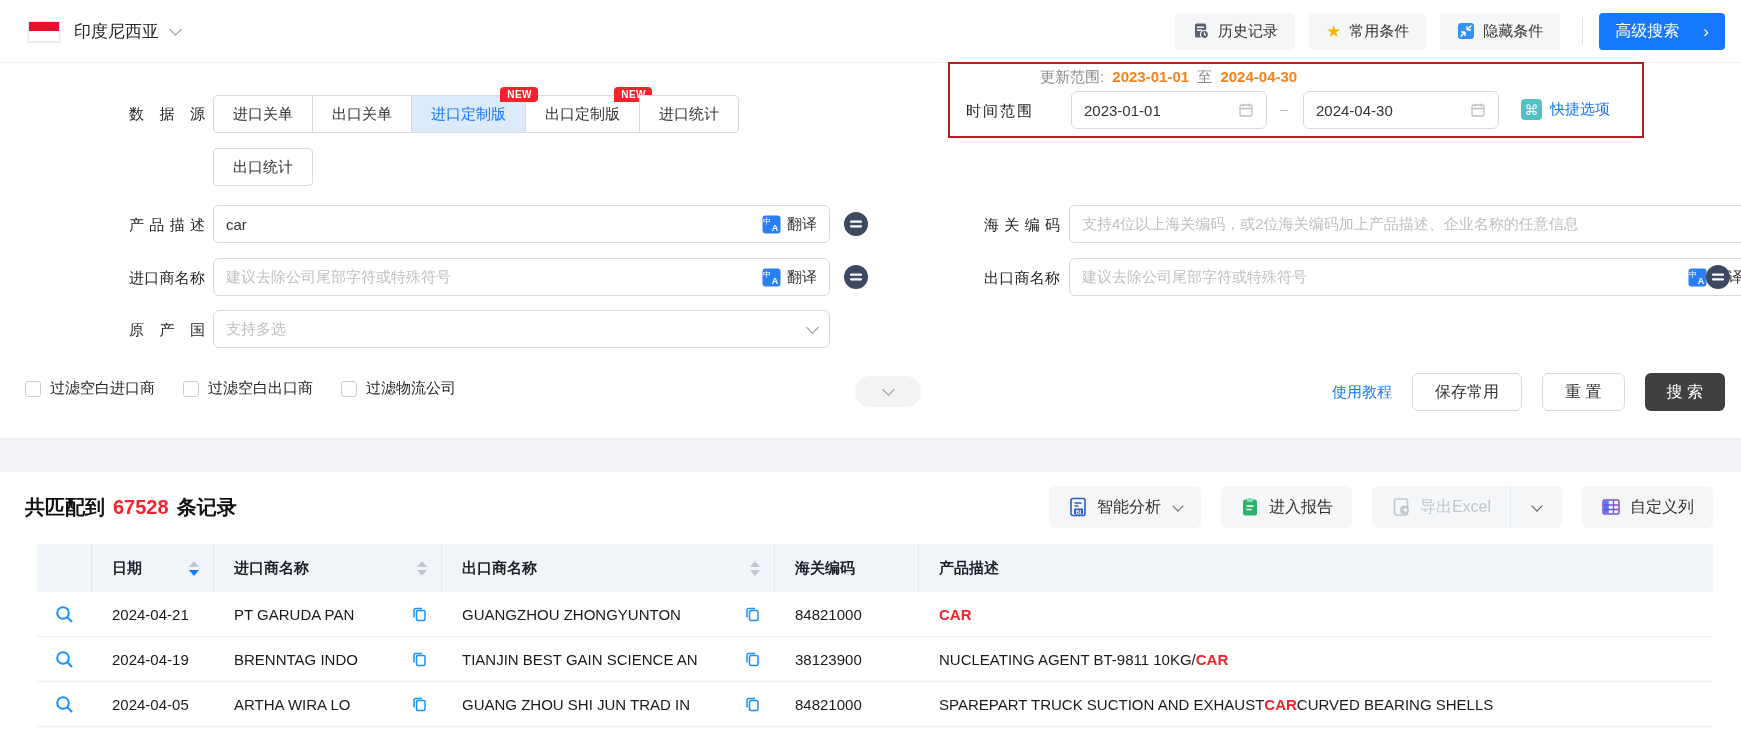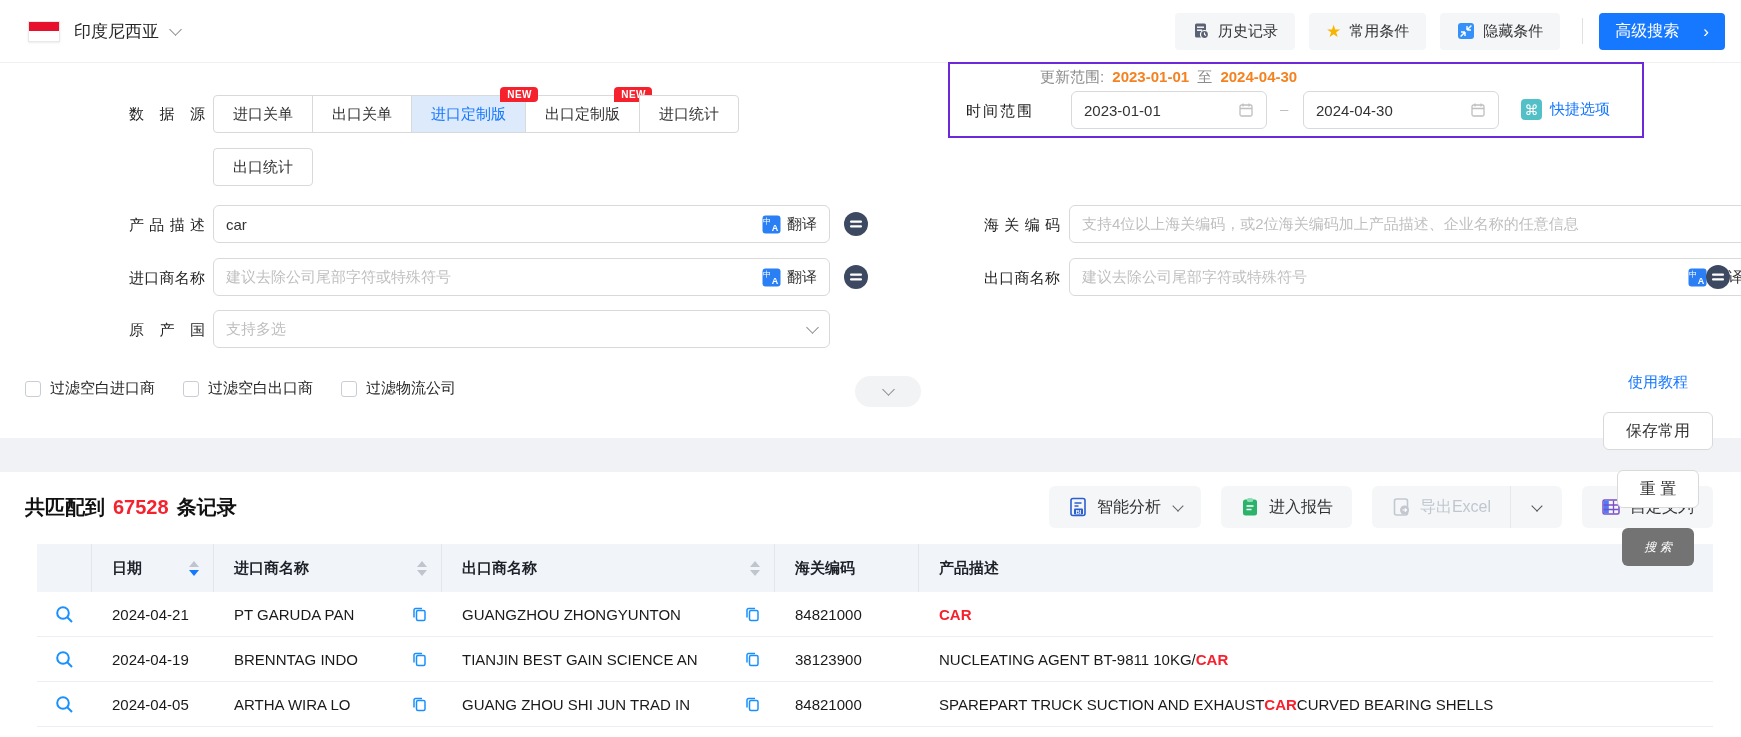--- a/index.html
+++ b/index.html
@@ -36,21 +36,21 @@
   .tab { position:relative; height:38px; padding:0 19px; display:flex; align-items:center;
     border:1px solid #d9d9d9; background:#fff; font-size:15px; color:#333; margin-left:-1px; cursor:pointer; }
   .tab:first-child { margin-left:0; border-radius:4px 0 0 4px; }
   .tabs .tab:last-child { border-radius:0 4px 4px 0; }
   .tabs2 .tab { border-radius:4px; }
   .tab.active { background:#dceafb; color:#1677ff; border-color:#d9d9d9; z-index:1; }
   .badge { position:absolute; top:-9px; right:-13px; background:#f5222d; color:#fff;
     font-size:10px; font-weight:bold; padding:2px 6px 2px 7px; border-radius:4px 4px 4px 0; letter-spacing:.5px; }
 
   .redbox { position:absolute; left:948px; top:-1px; width:696px; height:76px;
-    border:2px solid #6d28d9; z-index:2; background:#fff; }
+    border:2px solid #b91c1c; z-index:2; background:#fff; }
   .update-line { position:absolute; left:90px; top:4px; font-size:15px; color:#8c8c8c; white-space:nowrap; }
   .update-line b { color:#f58220; font-weight:bold; margin:0 4px; }
   .time-label { position:absolute; left:16px; top:38px; width:66px; font-size:15px; color:#1f1f1f;
     text-align:justify; text-align-last:justify; }
   .date-input { position:absolute; top:27px; width:196px; height:38px; border:1px solid #d9d9d9;
     border-radius:6px; display:flex; align-items:center; padding:0 12px; font-size:15px; color:#333;
     background:#fff; cursor:pointer; }
   .date-input .cal { margin-left:auto; }
   .date-dash { position:absolute; left:330px; top:36px; color:#bfbfbf; font-size:15px; }
   .quick { position:absolute; left:571px; top:35px; display:flex; align-items:center; gap:8px; cursor:pointer; }
@@ -68,26 +68,26 @@
   .input .chev-in { margin-left:auto; margin-top:-4px; }
 
   .cb-row { position:absolute; left:25px; top:316px; display:flex; gap:28px; }
   .cb { display:flex; align-items:center; gap:9px; font-size:15px; color:#262626; cursor:pointer; }
   .cb .box { width:16px; height:16px; border:1px solid #c9ced6; border-radius:3px; background:#fff; }
 
   .collapse-pill { position:absolute; left:855px; top:313px; width:66px; height:31px; background:#f2f3f5;
     border-radius:16px; display:flex; align-items:center; justify-content:center; cursor:pointer; }
   .collapse-pill .chev { margin-top:-4px; border-color:#8c8c8c; }
 
-  .form-actions { position:absolute; right:28px; top:310px; display:flex; align-items:center; gap:20px;flex-direction:column; }
+  .form-actions { position:absolute; right:16px; top:310px; display:flex; align-items:center; gap:20px; }
   .link { color:#1677ff; font-size:15px; cursor:pointer; }
   .btn-plain { height:38px; padding:0 22px; border:1px solid #d9d9d9; border-radius:6px; background:#fff;
     font-size:16px; color:#333; display:flex; align-items:center; cursor:pointer; }
-  .btn-primary { height:38px; padding:0 22px; border-radius:6px; background:#737373; color:#fff;
-    font-size:12px; display:flex; align-items:center; cursor:pointer;font-style:italic; }
+  .btn-primary { height:38px; padding:0 22px; border-radius:6px; background:#404040; color:#fff;
+    font-size:16px; display:flex; align-items:center; cursor:pointer; }
 
   .grayband { height:34px; background:#f0f2f5; }
 
   
   .results { padding:14px 28px 0 25px; background:#fff; }
   .res-head { display:flex; align-items:center; }
   .count { font-size:20px; font-weight:bold; color:#111; }
   .count .num { color:#f5222d; margin:0 8px; }
   .res-actions { margin-left:auto; display:flex; align-items:center; gap:20px; }
   .act-btn { height:42px; display:flex; align-items:center; gap:9px; padding:0 19px;

